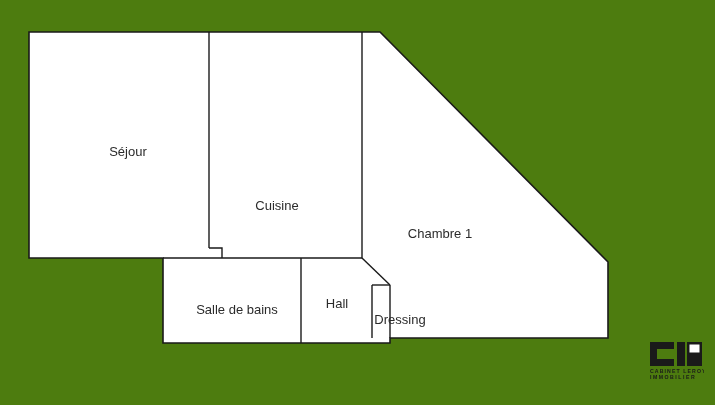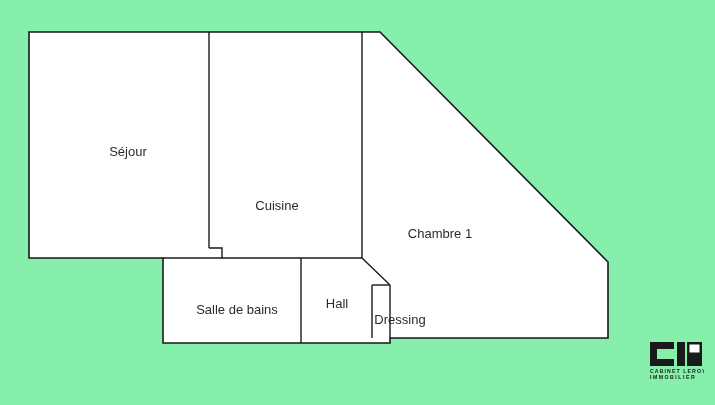--- a/index.html
+++ b/index.html
@@ -14,21 +14,21 @@
     position: relative;
     overflow: hidden;
     font-family: "Liberation Sans", sans-serif;
   }
   #floorplan-root {
     position: absolute;
     left: 0;
     top: 0;
     width: 715px;
     height: 405px;
-    background: #86efac;
+    background: #4d7c0f;
   }
   #plan-svg {
     position: absolute;
     left: 0;
     top: 0;
     display: block;
   }
   .room-label {
     font-family: "Liberation Sans", sans-serif;
     font-size: 13px;

